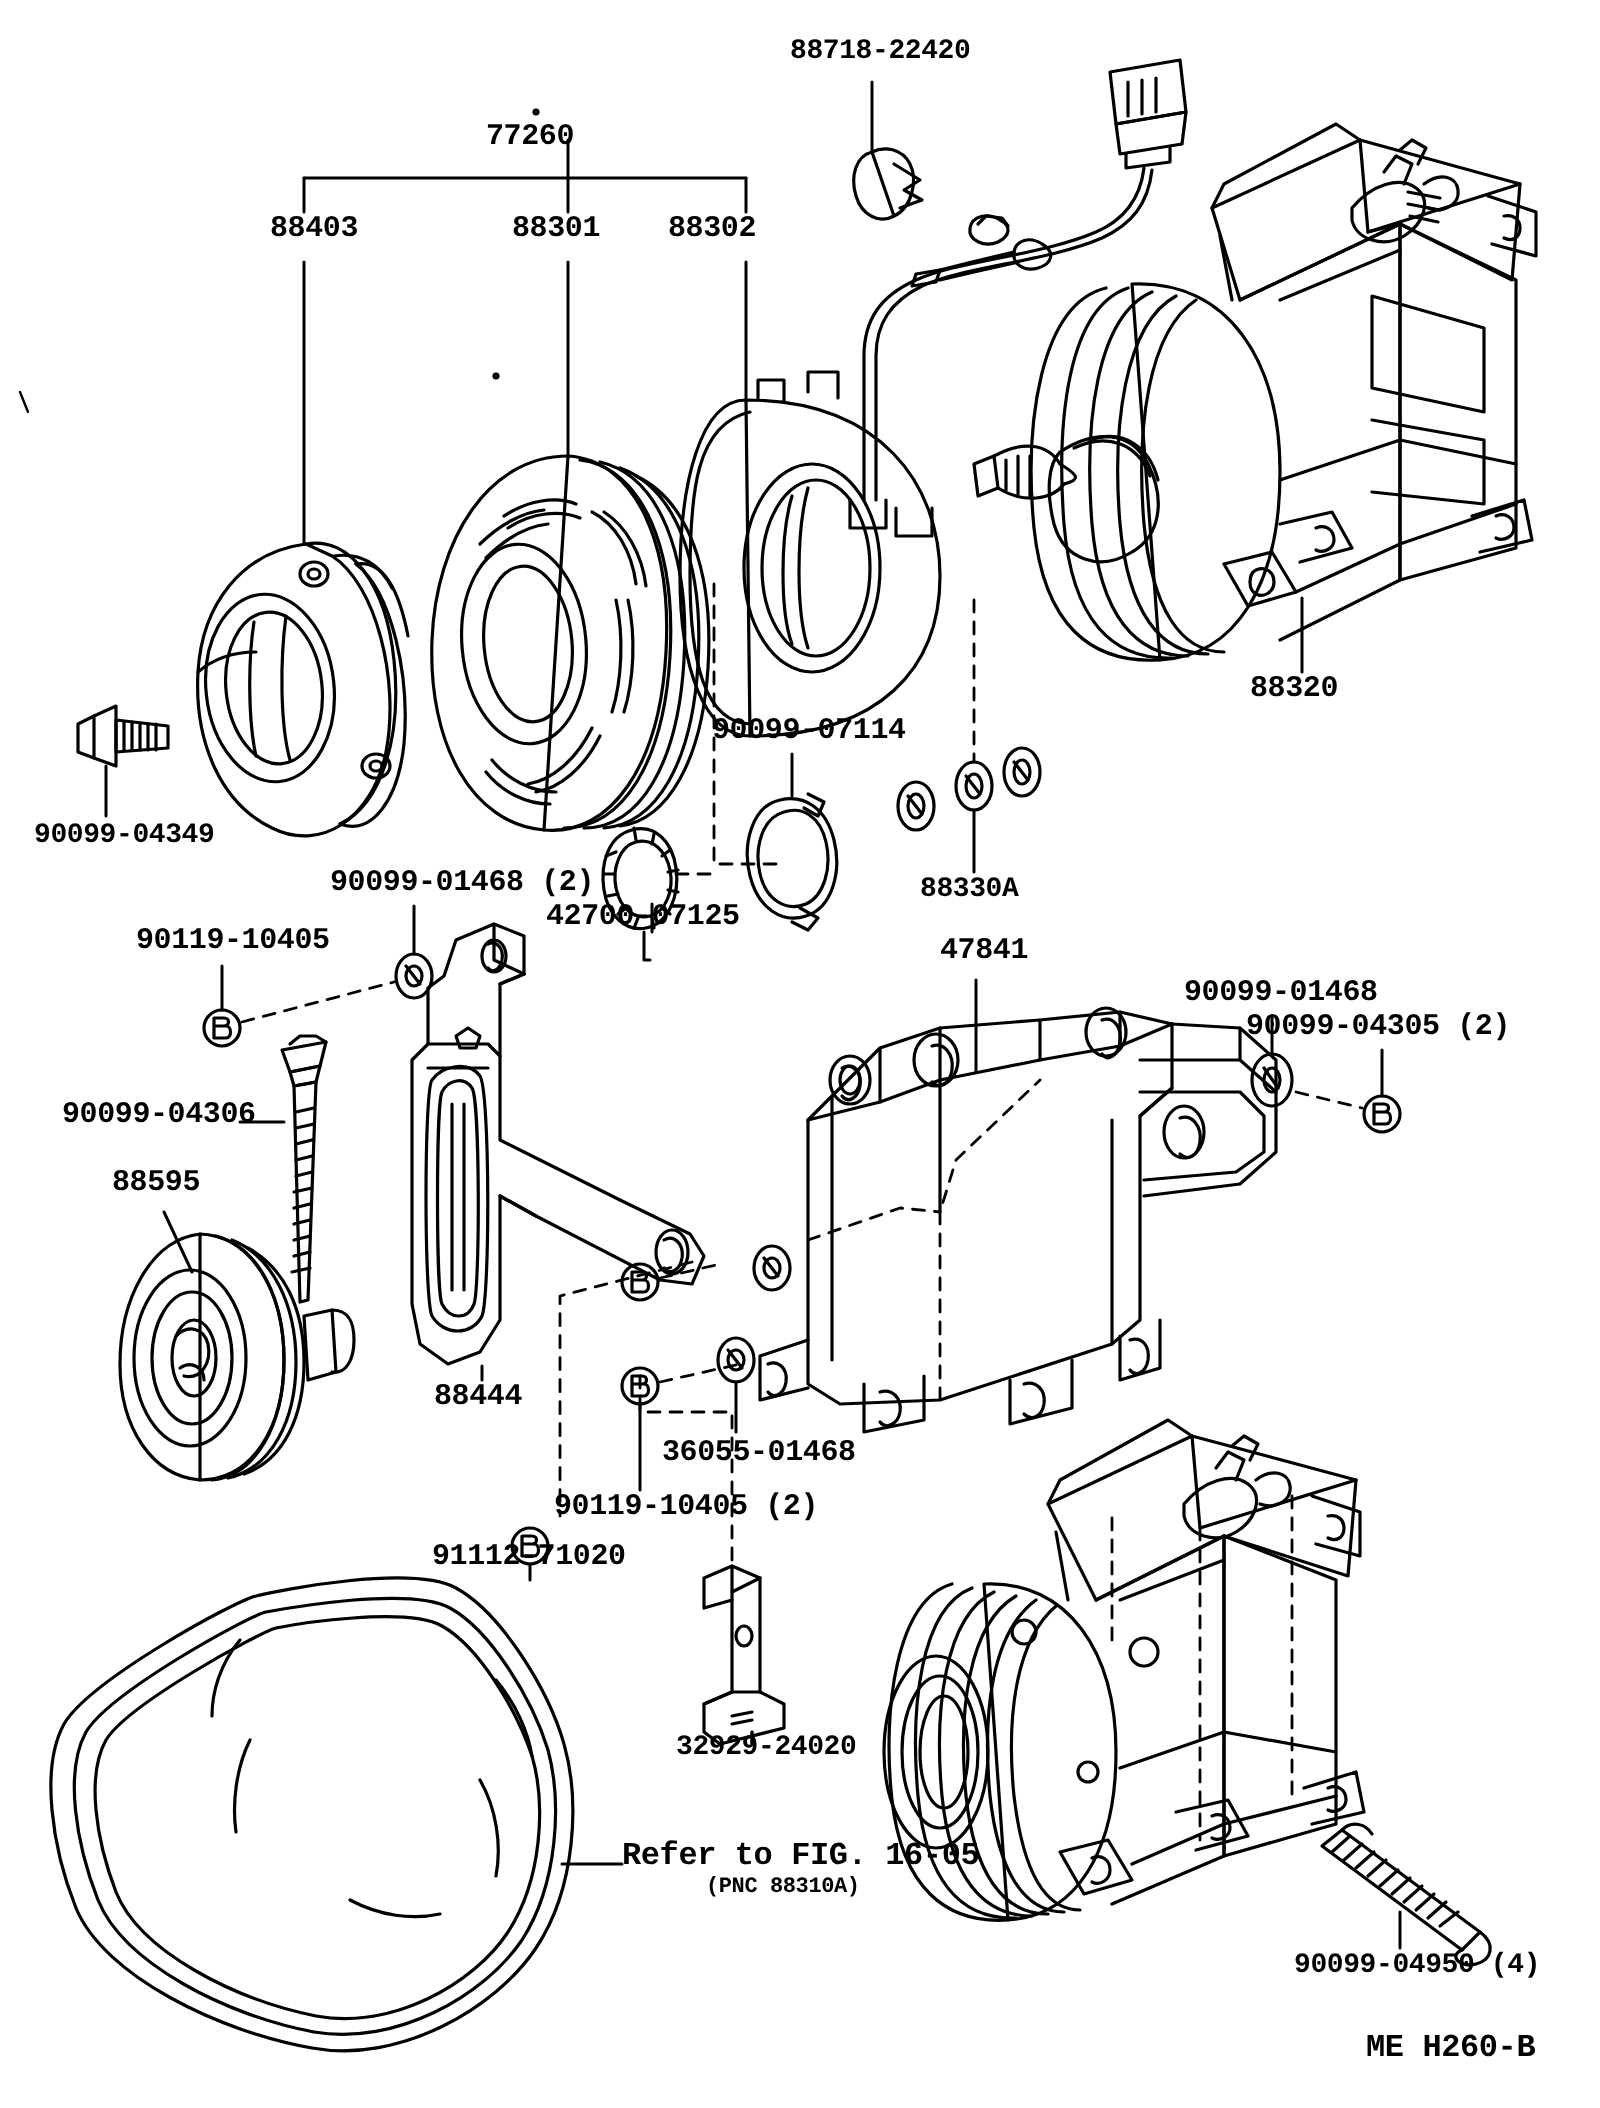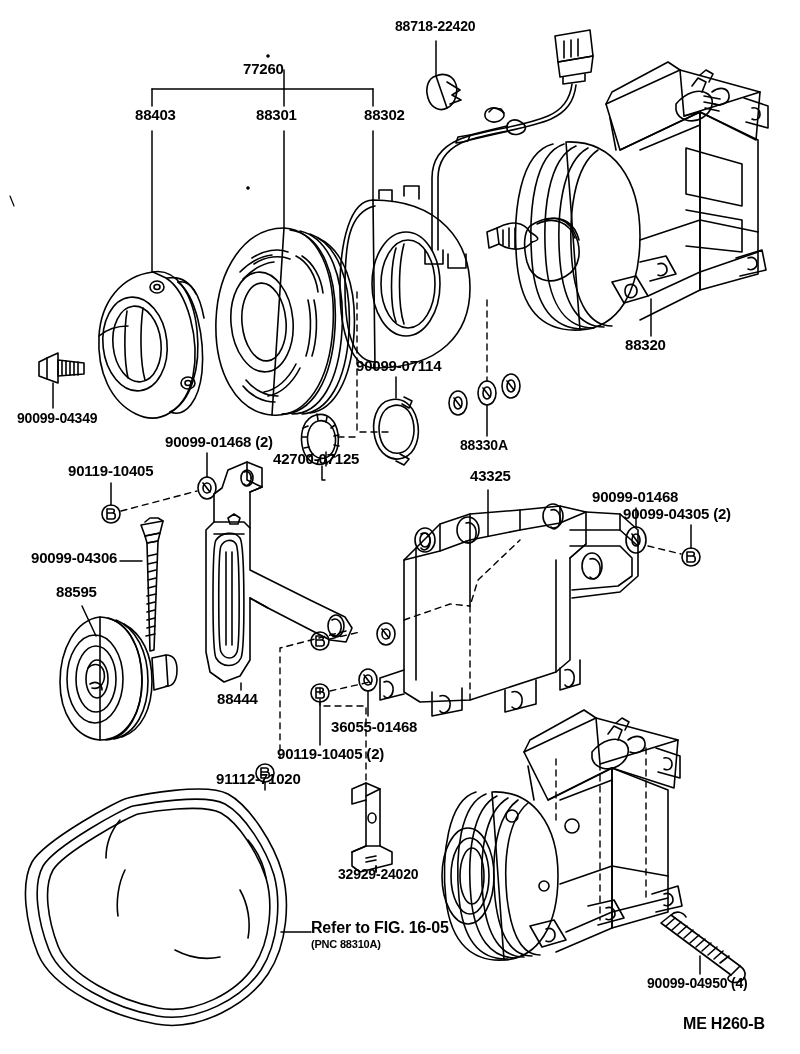--- a/index.html
+++ b/index.html
@@ -1,24 +1,24 @@
 <!DOCTYPE html>
 <html><head>
 <meta charset="utf-8">
 <style>
   html,body{margin:0;padding:0;background:#fff;}
   body{width:800px;height:1054px;position:relative;overflow:hidden;
        font-family:"Liberation Sans",sans-serif;color:#000;}
   #sheet{position:absolute;inset:0;width:800px;height:1054px;}
   svg{display:block;}
-  .lbl{position:absolute;font-weight:bold;letter-spacing:-0.2px;white-space:nowrap;}
+  .lbl{position:absolute;font-weight:bold;letter-spacing:-0.2px;white-space:nowrap;font-family:Liberation Mono, monospace;}
   .s15{font-size:15px;}
   .s14{font-size:14px;}
   .s13{font-size:15px;}
-  .s11{font-size:11px;}
+  .s11{font-size:11px;margin-left:42px;}
   .s16{font-size:16px;}
 </style>
 </head>
 <body>
 
 <div id="sheet">
 
 <svg width="800" height="1054" viewBox="0 0 800 1054" fill="none" stroke="#000" stroke-width="1.6" stroke-linecap="round" stroke-linejoin="round">
 
   <g stroke-width="1.5">
@@ -537,36 +537,36 @@
   <g stroke-width="1.2">
     <path d="M10 196 L14 206"></path>
     <circle cx="248" cy="188" r="1.2" fill="#000"></circle>
     <circle cx="268" cy="56" r="1.2" fill="#000"></circle>
   </g>
 </svg>
 
 <div class="lbl s15" style="left:243px;top:60px">77260</div>
 <div class="lbl s15" style="left:135px;top:106px">88403</div>
 <div class="lbl s15" style="left:256px;top:106px">88301</div>
-<div class="lbl s15" style="left:364px;top:106px">88302</div>
+<div class="lbl s15" style="left:334px;top:106px">88302</div>
 <div class="lbl s14" style="left:395px;top:18px">88718-22420</div>
 <div class="lbl s15" style="left:625px;top:336px">88320</div>
 <div class="lbl s14" style="left:17px;top:410px">90099-04349</div>
 <div class="lbl s13" style="left:356px;top:357px">90099-07114</div>
 <div class="lbl s14" style="left:460px;top:437px">88330A</div>
 <div class="lbl s13" style="left:165px;top:433px">90099-01468 (2)</div>
 <div class="lbl s13" style="left:273px;top:450px">42700-07125</div>
 <div class="lbl s13" style="left:68px;top:462px">90119-10405</div>
 <div class="lbl s13" style="left:31px;top:549px">90099-04306</div>
 <div class="lbl s15" style="left:56px;top:583px">88595</div>
 <div class="lbl s15" style="left:217px;top:690px">88444</div>
 <div class="lbl s13" style="left:216px;top:770px">91112-71020</div>
 <div class="lbl s13" style="left:277px;top:745px">90119-10405 (2)</div>
 <div class="lbl s13" style="left:331px;top:718px">36055-01468</div>
-<div class="lbl s15" style="left:470px;top:467px">43325</div>
+<div class="lbl s15" style="left:470px;top:467px">47841</div>
 <div class="lbl s13" style="left:592px;top:488px">90099-01468</div>
 <div class="lbl s13" style="left:623px;top:505px">90099-04305 (2)</div>
 <div class="lbl s14" style="left:338px;top:866px">32929-24020</div>
 <div class="lbl s14" style="left:647px;top:975px">90099-04950 (4)</div>
 
 <div class="lbl s16" style="left:311px;top:919px">Refer to FIG. 16-05</div>
 <div class="lbl s11" style="left:311px;top:938px">(PNC 88310A)</div>
 
 <div class="lbl s16" style="left:683px;top:1015px">ME  H260-B</div>
 

